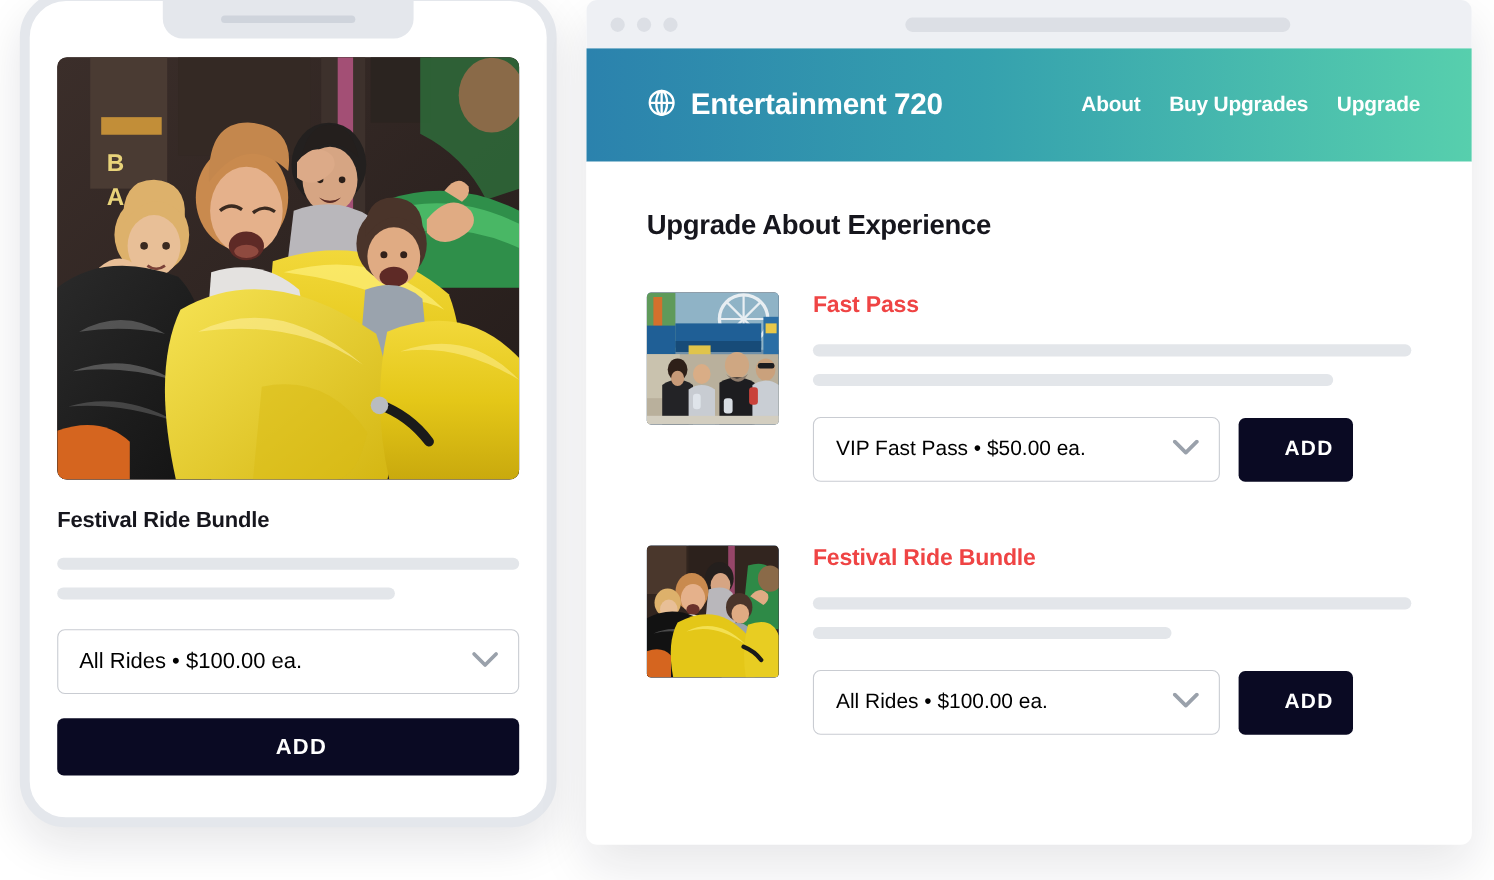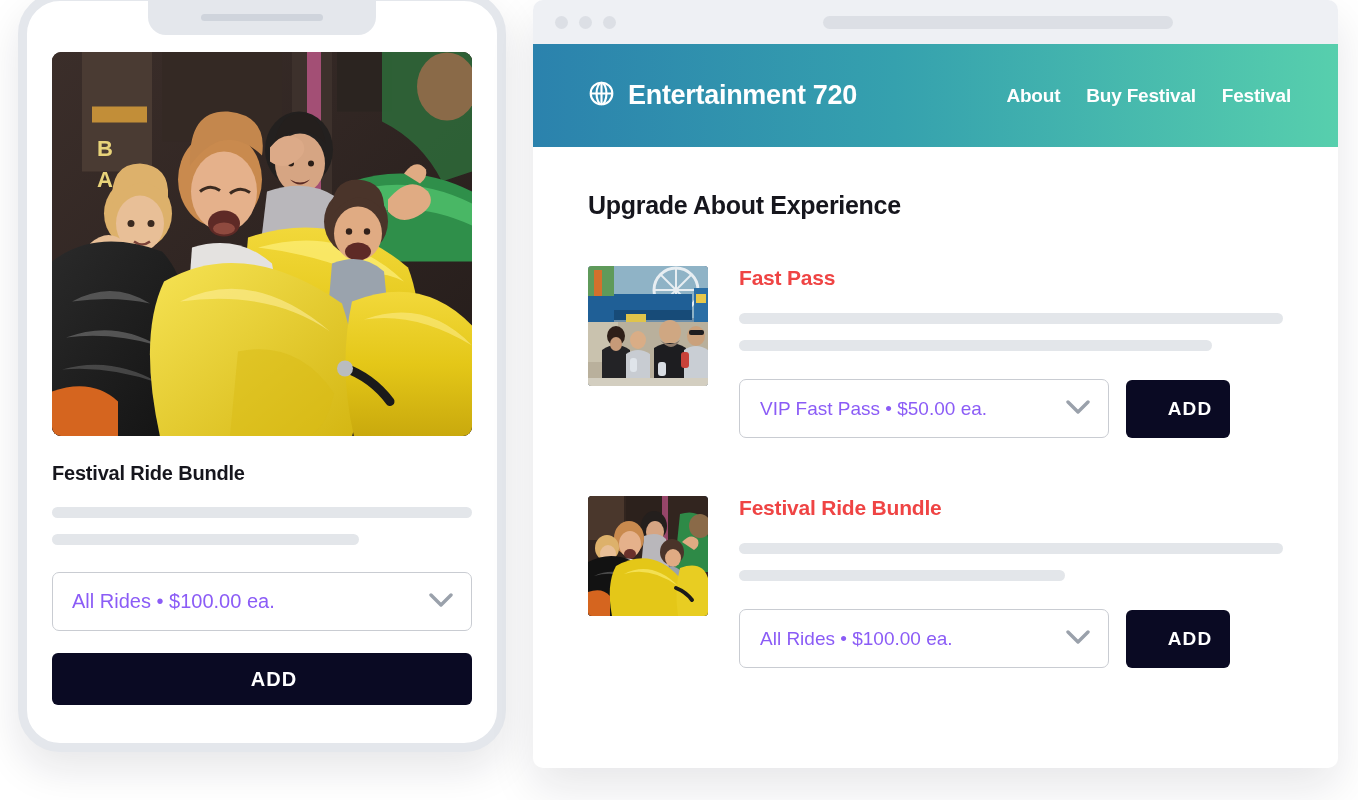--- a/index.html
+++ b/index.html
@@ -44,21 +44,21 @@
     font-size: 20px; font-weight: bold; color: #16161d; letter-spacing: -0.2px;
   }
   .skel { border-radius: 6px; background: #e3e6ea; }
   .phone-sk1 { margin-top: 22px; height: 11px; width: 100%; }
   .phone-sk2 { margin-top: 16px; height: 11px; width: 73%; }
 
   .select {
     position: relative; display: flex; align-items: center;
     background: #fff; border: 1px solid #c9ccd2; border-radius: 7px;
   }
-  .select .sel-text { color: #8b5cf6; }
+  .select .sel-text { color: #000000; }
   .chev { position: absolute; right: 18px; top: 50%; transform: translateY(-50%); display: block; }
 
   .phone-select { margin-top: 27px; height: 59px; padding: 0 50px 0 19px; }
   .phone-select .sel-text { font-size: 20px; }
 
   .btn-add {
     background: #0a0a23; color: #ffffff; border: none; border-radius: 6px;
     font-family: "Liberation Sans", sans-serif; font-weight: bold;
     letter-spacing: 1.1px; cursor: pointer; text-align: center; padding-left: 24px;
   }
@@ -256,22 +256,22 @@
             <circle cx="12" cy="12" r="9.6" fill="none" stroke="#ffffff" stroke-width="1.9"></circle>
             <ellipse cx="12" cy="12" rx="4.4" ry="9.6" fill="none" stroke="#ffffff" stroke-width="1.9"></ellipse>
             <line x1="2.4" y1="12" x2="21.6" y2="12" stroke="#ffffff" stroke-width="1.9"></line>
             <line x1="12" y1="2.4" x2="12" y2="21.6" stroke="#ffffff" stroke-width="1.9"></line>
           </svg>
         </span>
         <span class="brand-name">Entertainment 720</span>
       </div>
       <div class="nav">
         <a href="#">About</a>
-        <a href="#">Buy Festival</a>
-        <a href="#">Festival</a>
+        <a href="#">Buy Upgrades</a>
+        <a href="#">Upgrade</a>
       </div>
     </div>
 
     <div class="site-body">
       <div class="page-title">Upgrade About Experience</div>
 
       <div class="product product-1">
         <div class="thumb">
           <svg viewBox="0 0 120 120" preserveAspectRatio="xMidYMid slice">
             <rect width="120" height="120" fill="#6e8fa8"></rect>

